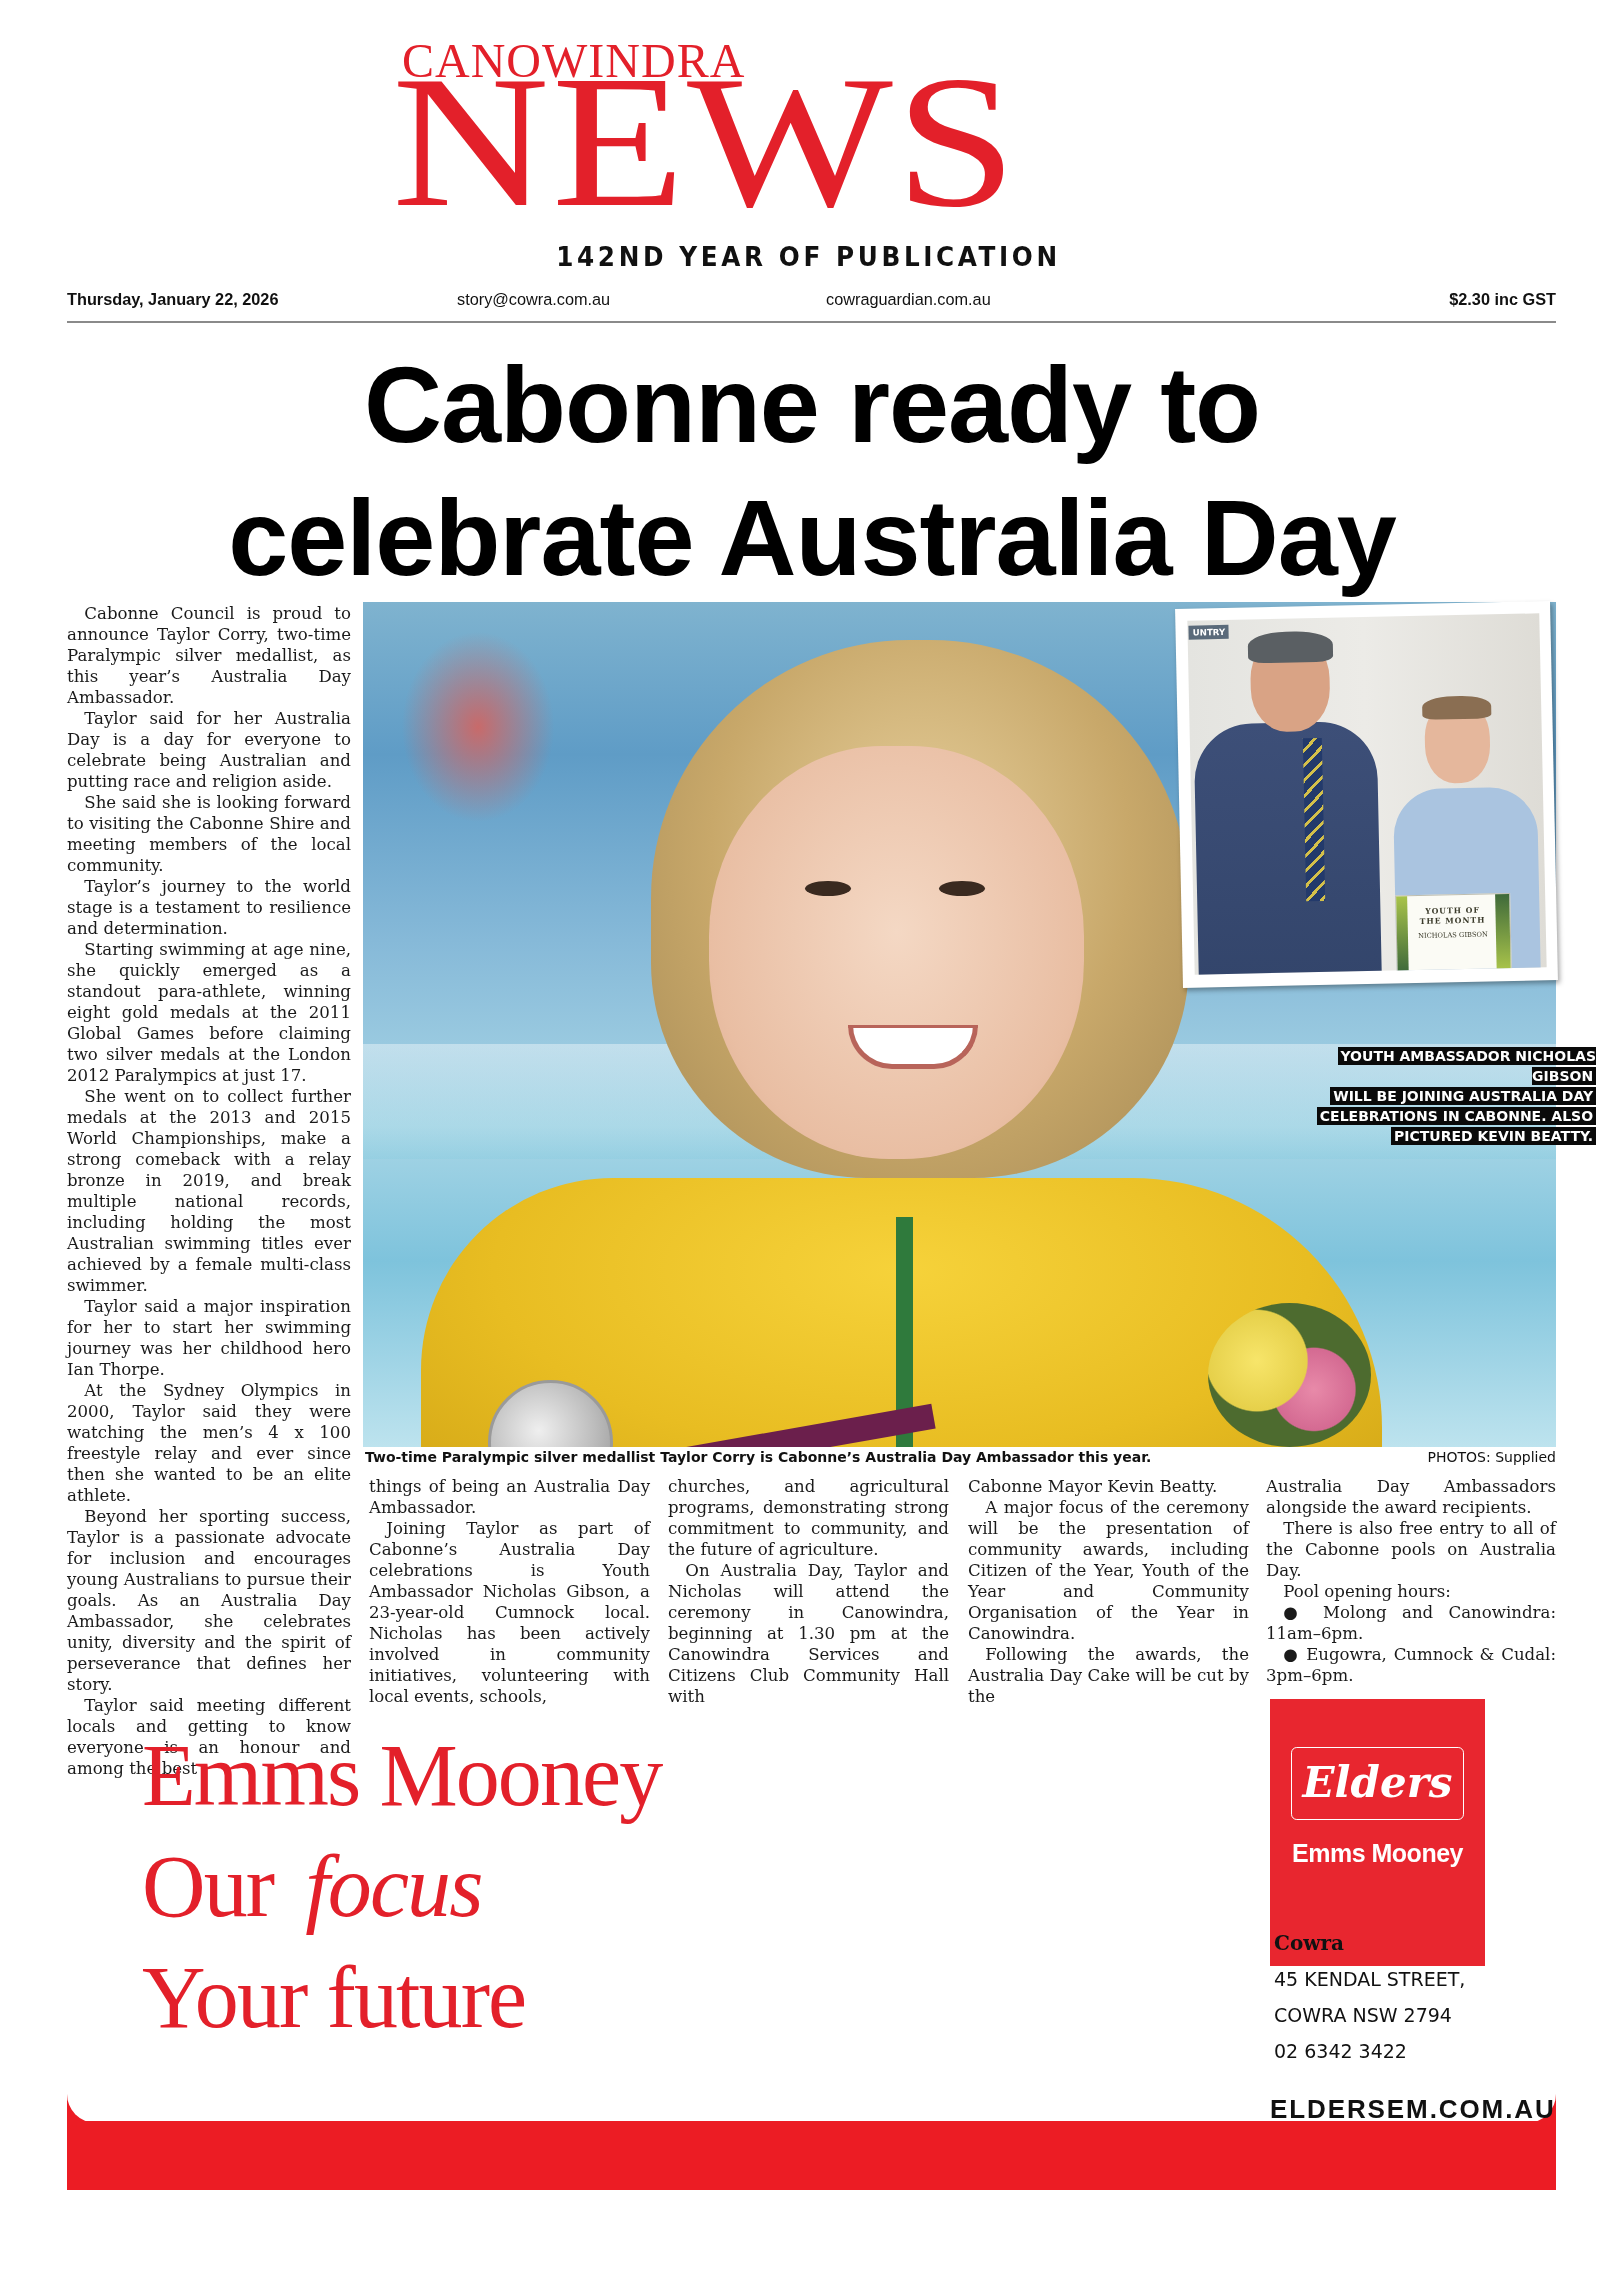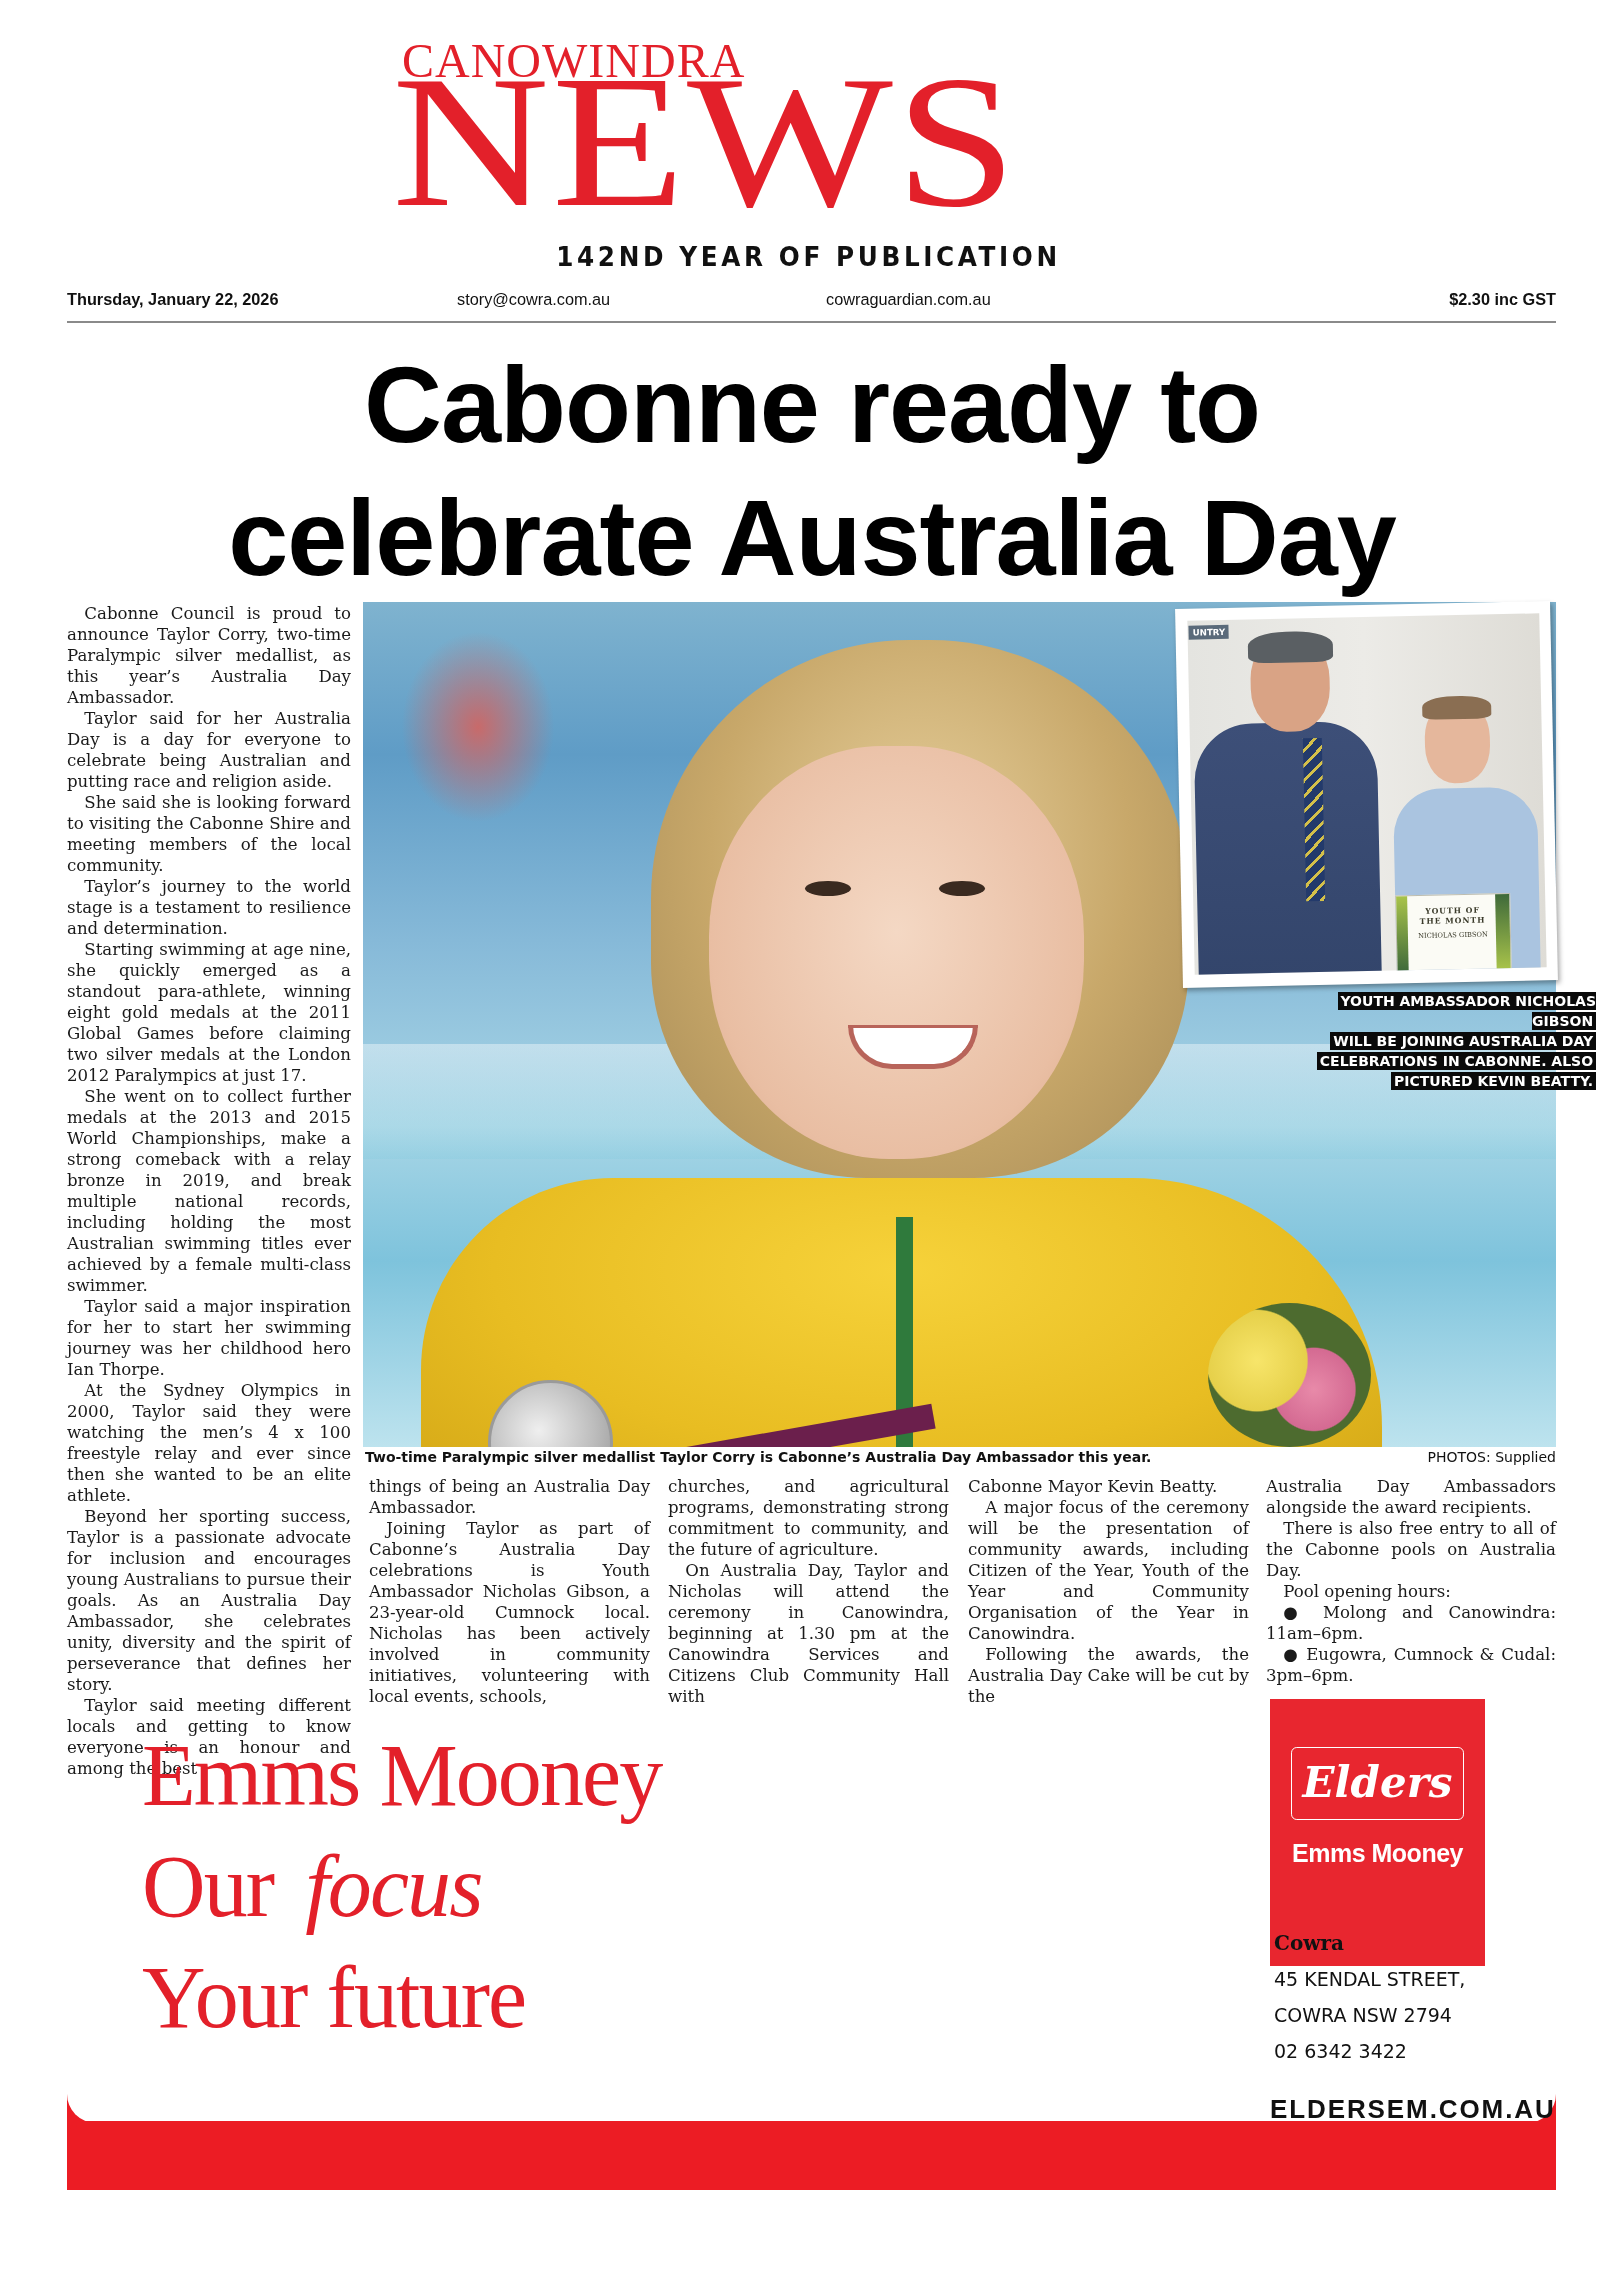--- a/index.html
+++ b/index.html
@@ -55,21 +55,21 @@
   .man1-tie { position: absolute; left: 113px; top: 120px; width: 19px; height: 163px; background: repeating-linear-gradient(135deg, #233a6b 0px, #233a6b 7.7px, #d4c04a 7.7px, #d4c04a 10.6px); }
   .man2-body { position: absolute; left: 202px; top: 173px; width: 144px; height: 192px; border-radius: 48px 48px 0 0; background: #aac4e0; }
   .man2-head { position: absolute; left: 235px; top: 85px; width: 65px; height: 83px; border-radius: 45%; background: #e5b79c; }
   .man2-hair { position: absolute; left: 233px; top: 81px; width: 69px; height: 23px; border-radius: 45% 45% 20% 20%; background: #8a6e52; }
   .cert { position: absolute; left: 202px; top: 279px; width: 115px; height: 77px; background: #fbfbf5; border: 1px solid #bdbdb0; text-align: center; font-family: "DejaVu Serif", serif; color: #3a3a2a; }
   .cert::before { content: ""; position: absolute; left: 0; top: 0; width: 11.5px; height: 100%; background: linear-gradient(180deg, #a8c34a, #3f6a3a); }
   .cert::after { content: ""; position: absolute; right: 0; top: 0; width: 13.4px; height: 100%; background: linear-gradient(180deg, #3f6a3a, #a8c34a); }
   .cert-title { font-size: 7.7px; font-weight: bold; margin-top: 11.5px; letter-spacing: 1px; line-height: 9.6px; }
   .cert-name { font-size: 6.7px; margin-top: 5.8px; }
 
-  .inset-caption { position: absolute; right: 21px; top: 991px; width: 327px; text-align: right; font-family: "DejaVu Sans", sans-serif; font-weight: bold; font-size: 14px; line-height: 20px; }
+  .inset-caption { position: absolute; right: 21px; top: 1046px; width: 327px; text-align: right; font-family: "DejaVu Sans", sans-serif; font-weight: bold; font-size: 14px; line-height: 20px; }
   .inset-caption span { background: #0a0a0a; color: #fff; padding: 1px 2.9px; }
 
   .main-caption { position: absolute; left: 365px; top: 1449px; width: 1191px; height: 21px; font-family: "DejaVu Sans", sans-serif; font-size: 14px; }
   .main-caption .cap { position: absolute; left: 0; font-weight: bold; }
   .main-caption .credit { position: absolute; right: 0; }
 
   
   .ad { position: absolute; left: 67px; top: 1691px; width: 1489px; height: 500px; }
   .ad-slogan { position: absolute; left: 75px; top: 29px; font-family: "Liberation Serif", serif; color: #e3202a; font-size: 88px; line-height: 111px; letter-spacing: -1.9px; }
   .ad-slogan i { font-style: italic; margin-left: 12px; }

